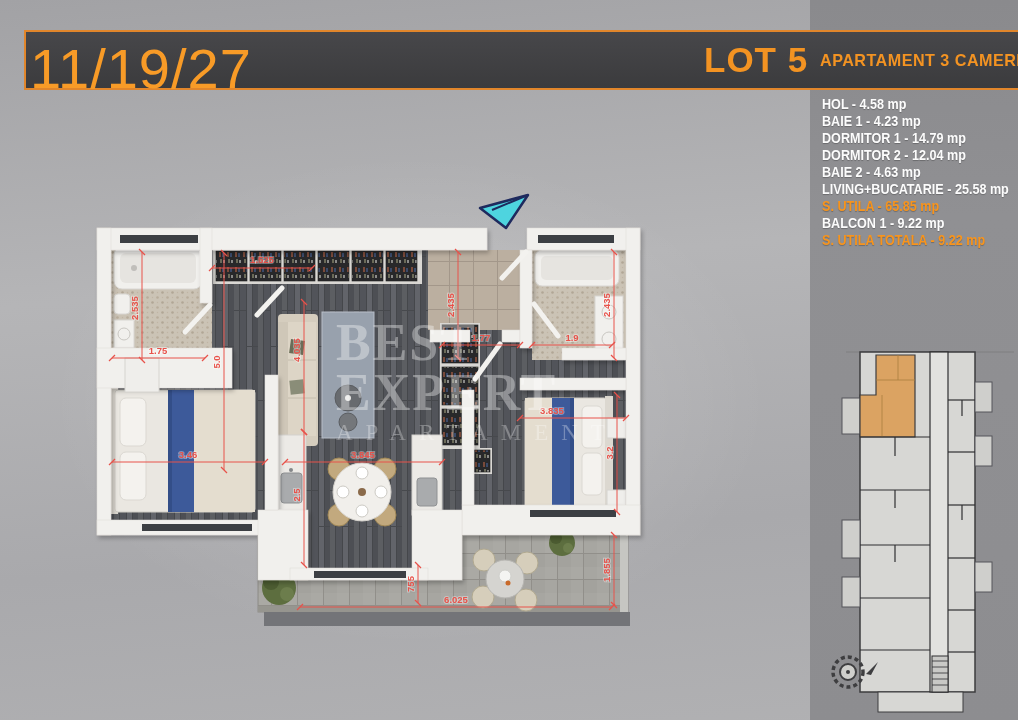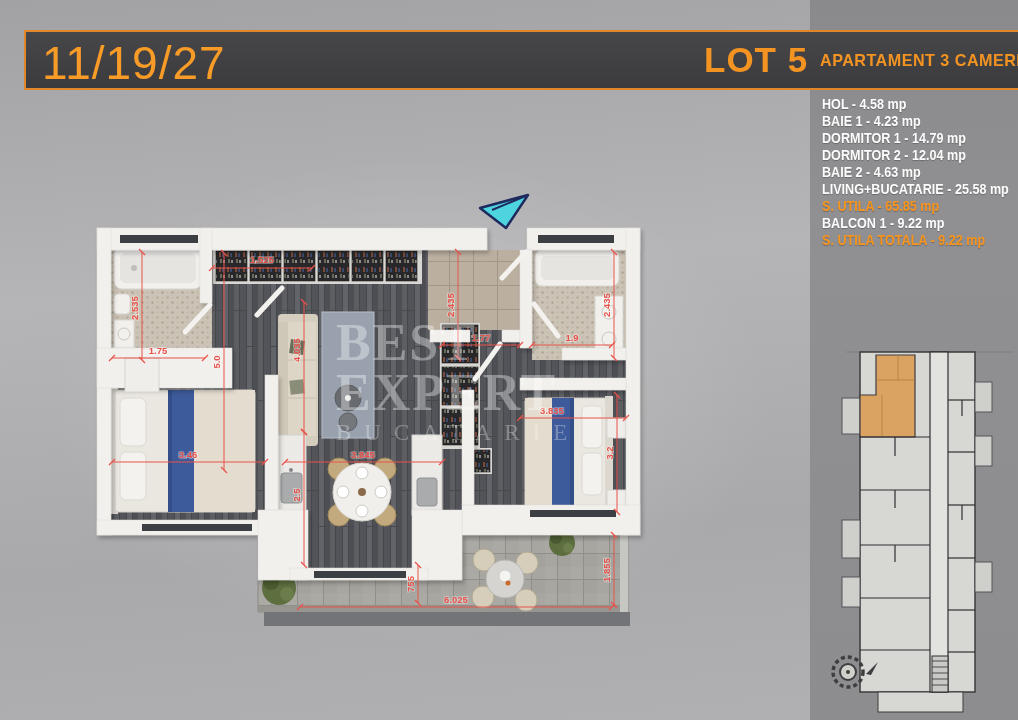--- a/index.html
+++ b/index.html
@@ -17,22 +17,22 @@
   .right-panel {
     position:absolute; left:810px; top:0; width:208px; height:720px;
     background:linear-gradient(180deg,#8a8a8d 0%,#909093 30%,#8d8d90 100%);
   }
   .header-bar {
     position:absolute; left:24px; top:30px; width:994px; height:60px;
     background:linear-gradient(180deg,#47474a 0%,#3b3b3d 100%);
     border:2px solid #e1862b; border-right:none;
   }
   .unit-number {
-    position:absolute; left:16px; top:4px;
-    font-size:46px; font-weight:400; letter-spacing:1px; color:#f89b27;
+    position:absolute; left:4px; top:4px;
+    font-size:56px; font-weight:400; letter-spacing:1px; color:#f89b27;
   }
   .lot-label {
     position:absolute; left:678px; top:8px;
     font-size:35px; font-weight:700; letter-spacing:1px; color:#f39322;
   }
   .apt-type {
     position:absolute; left:794px; top:19px;
     font-size:17px; font-weight:700; letter-spacing:0.5px; color:#f39322;
     transform:scaleX(0.95); transform-origin:left center; white-space:nowrap;
   }
@@ -75,21 +75,21 @@
   <div class="row">DORMITOR 2 - 12.04 mp</div>
   <div class="row">BAIE 2 - 4.63 mp</div>
   <div class="row">LIVING+BUCATARIE - 25.58 mp</div>
   <div class="row orange">S. UTILA - 65.85 mp</div>
   <div class="row">BALCON 1 - 9.22 mp</div>
   <div class="row orange">S. UTILA TOTALA - 9.22 mp</div>
 </div>
 
 <div class="watermark">
   <div class="wm1">BEST EXPERT</div>
-  <div class="wm2">BUCATARIE</div>
+  <div class="wm2">APARTAMENT</div>
 </div>
 
 <svg class="plan-svg" width="560" height="460" viewBox="0 0 560 460">
   <defs>
     <pattern id="wood" width="24" height="90" patternUnits="userSpaceOnUse">
       <rect width="24" height="90" fill="#54565a"></rect>
       <rect x="0" width="5" height="90" fill="#5c5e62"></rect>
       <rect x="5" width="1" height="90" fill="#45474b"></rect>
       <rect x="6" width="6" height="90" fill="#52545a"></rect>
       <rect x="12" width="1" height="90" fill="#45474b"></rect>

